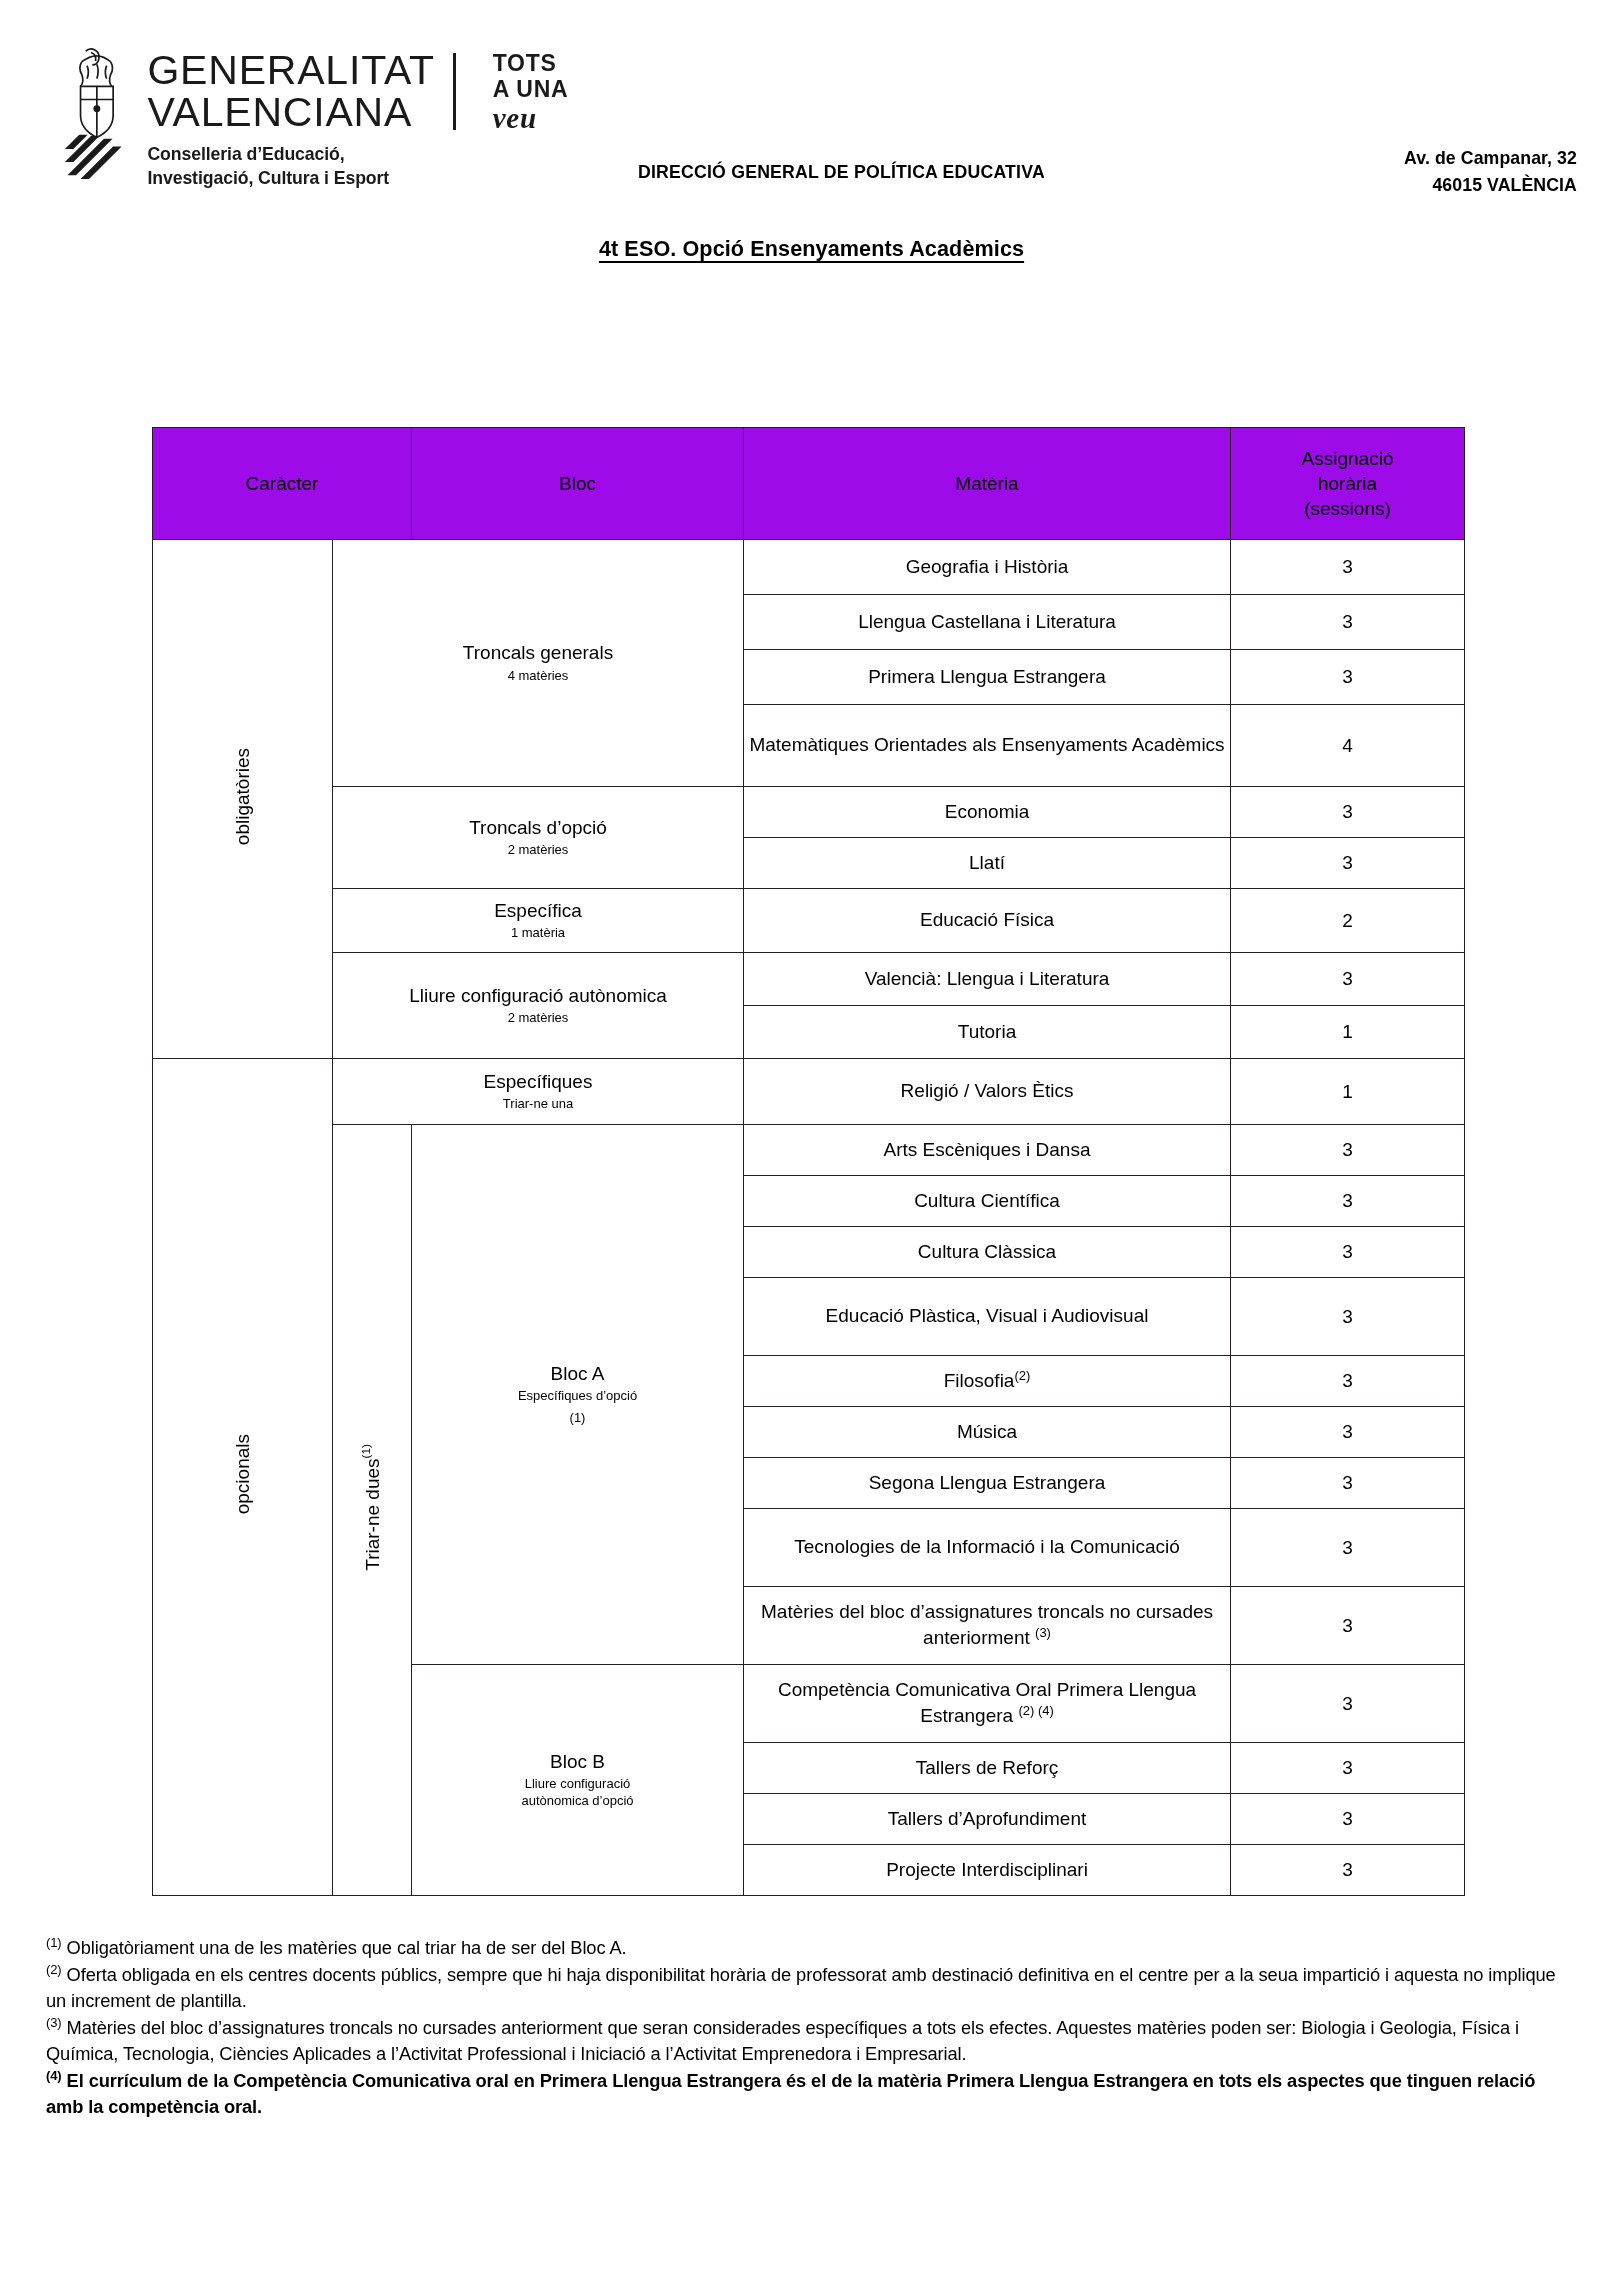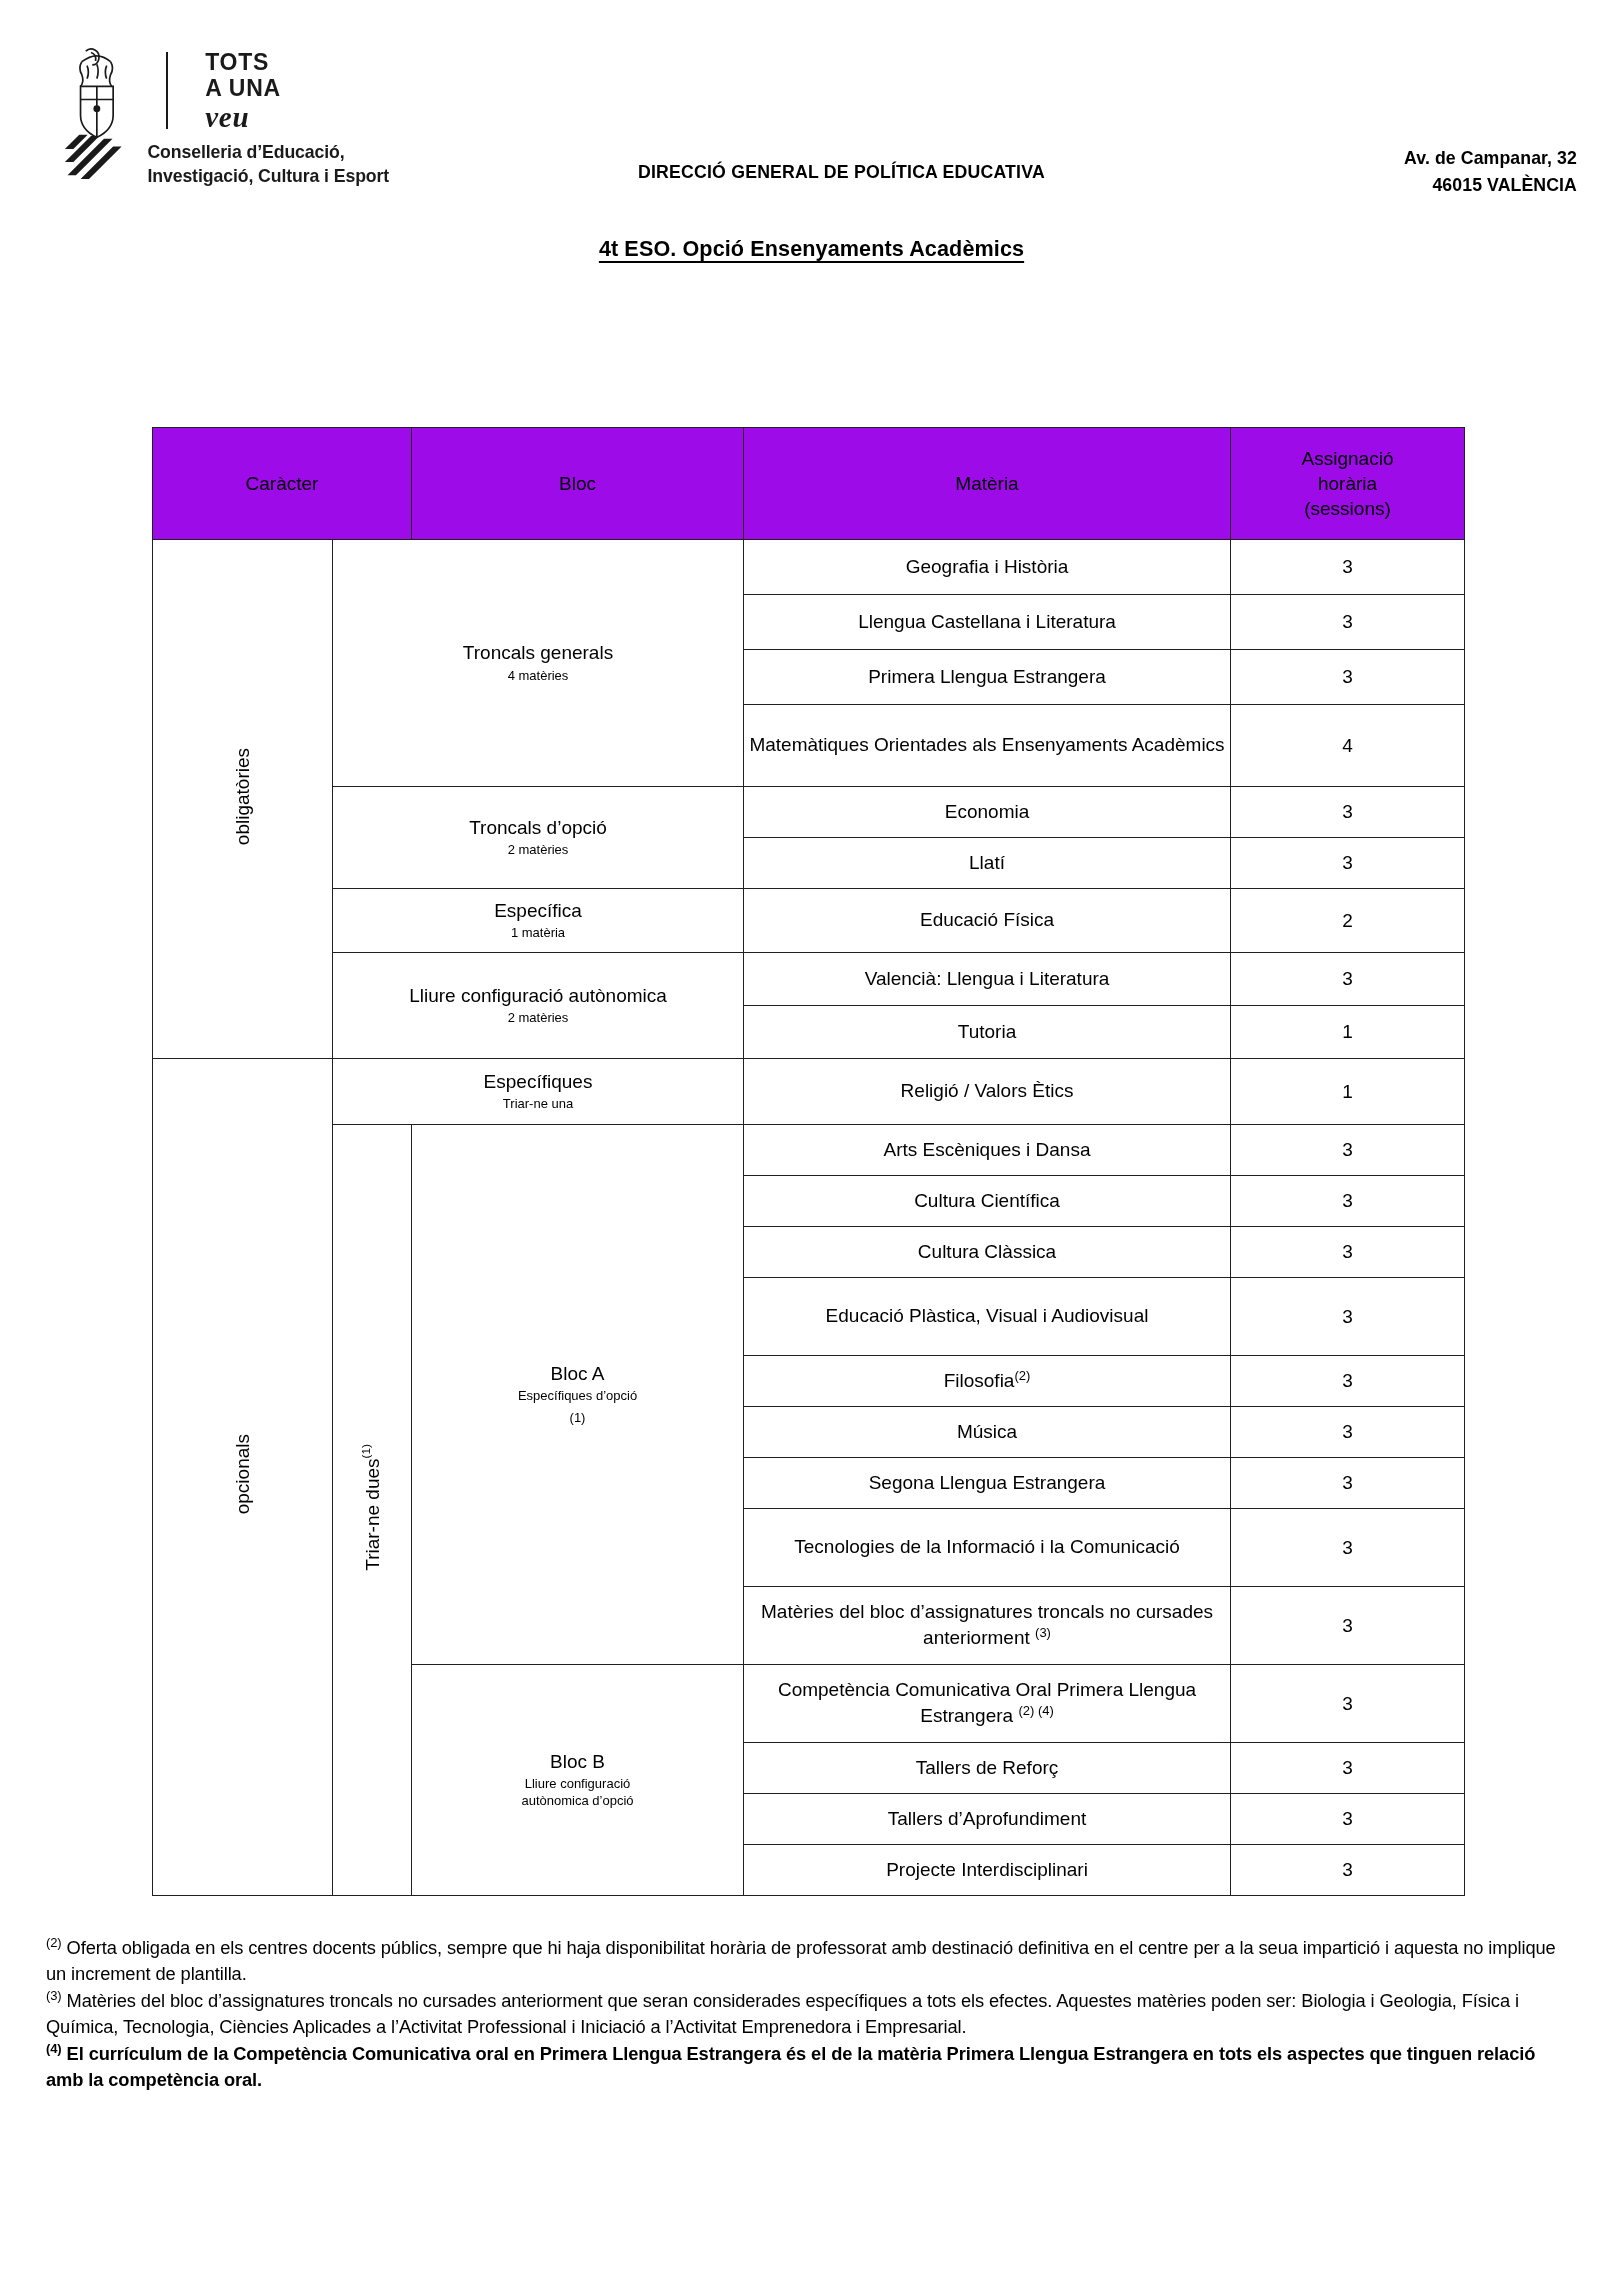--- a/index.html
+++ b/index.html
@@ -217,20 +217,24 @@
           <path d="M4 158 l22 -22 l13 0 l-22 22 z"></path>
           <path d="M4 178 l40 -40 l13 0 l-40 40 z"></path>
           <path d="M8 198 l56 -56 l13 0 l-56 56 z"></path>
           <path d="M28 204 l50 -50 l13 0 l-50 50 z"></path>
         </g>
       </svg>
     </div>
 
     <div class="logo-text">
       <div class="logo-main">
+        <div>
+          <div class="logo-gv">GENERALITAT</div>
+          <div class="logo-gv">VALENCIANA</div>
+        </div>
         <div class="logo-divider"></div>
         <div class="logo-tots">
           <div>TOTS</div>
           <div>A UNA</div>
           <div class="logo-veu">veu</div>
         </div>
       </div>
       <div class="logo-sub">
         <div>Conselleria d’Educació,</div>
         <div>Investigació, Cultura i Esport</div>
@@ -410,17 +414,18 @@
     </tr>
     <tr>
       <td class="mat thick-bottom" style="height:50px">Projecte Interdisciplinari</td>
       <td class="hours thick-bottom">3</td>
     </tr>
   </tbody>
 </table>
 </div>
 
 <div class="notes">
+  <p><span class="sup">(1)</span> <span>Obligatòriament una de les matèries que cal triar ha de ser del Bloc A.</span></p>
   <p><span class="sup">(2)</span> <span>Oferta obligada en els centres docents públics, sempre que hi haja disponibilitat horària de professorat amb destinació definitiva en el centre per a la seua impartició i aquesta no implique un increment de plantilla.</span></p>
   <p><span class="sup">(3)</span> <span>Matèries del bloc d’assignatures troncals no cursades anteriorment que seran considerades específiques a tots els efectes. Aquestes matèries poden ser: Biologia i Geologia, Física i Química, Tecnologia, Ciències Aplicades a l’Activitat Professional i Iniciació a l’Activitat Emprenedora i Empresarial.</span></p>
   <p class="note-bold"><span class="sup">(4)</span> <span>El currículum de la Competència Comunicativa oral en Primera Llengua Estrangera és el de la matèria Primera Llengua Estrangera en tots els aspectes que tinguen relació amb la competència oral.</span></p>
 </div>
 
 
 </body></html>

